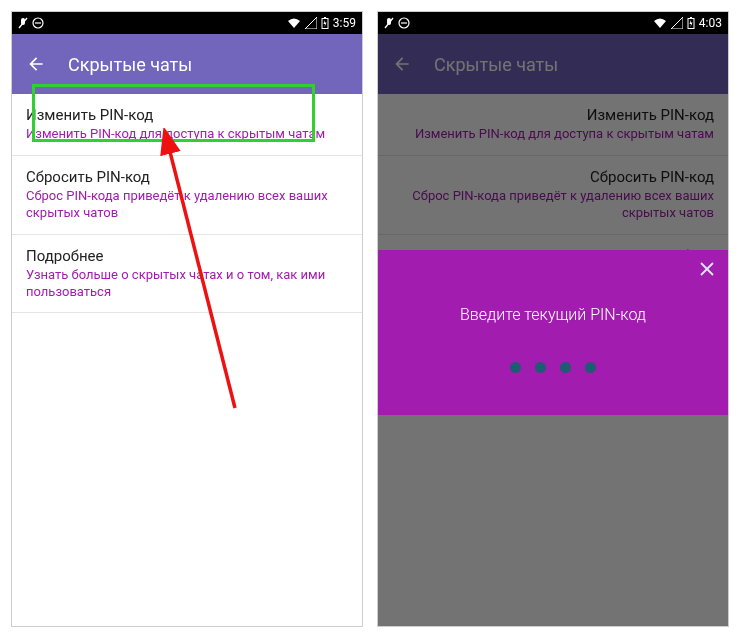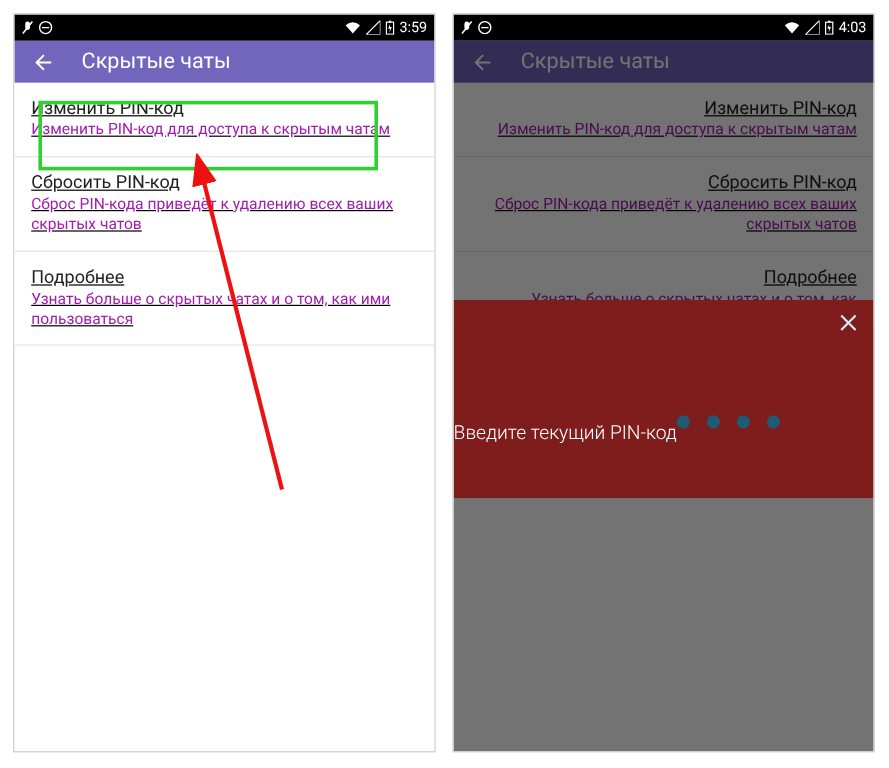--- a/index.html
+++ b/index.html
@@ -28,32 +28,32 @@
     display: flex;
     align-items: center;
     padding: 0 6px;
     font-size: 12px;
   }
   .statusbar .sb-left { display: flex; gap: 4px; align-items: center; }
   .statusbar .sb-right { margin-left: auto; display: flex; gap: 4px; align-items: center; }
   .sb-ico { display: inline-flex; }
 
   .appbar {
-    height: 35px;
+    height: 60px;
     background: #7265bc;
     color: #fff;
     display: flex;
     align-items: center;
     padding: 0 14px;
     gap: 22px;
   }
   .appbar .title { font-size: 18px; font-weight: 400; }
   .back-icon { display: inline-flex; cursor: pointer; }
 
-  .list { background: #fff; text-decoration: underline; }
+  .list { background: #fff; }
   .item {
     padding: 12px 14px 12px 14px;
     border-bottom: 1px solid #e4e4e4;
     cursor: pointer;
   }
   .item .item-title { font-size: 15px; color: #222; margin-bottom: 2px; }
   .item .item-sub { font-size: 13px; color: #a21caf; line-height: 1.3; }
 
   .highlight-box {
     position: absolute;
@@ -70,23 +70,24 @@
   .dim-overlay {
     position: absolute;
     left: 0; right: 0; top: 0;
     background: rgba(0,0,0,0.55);
     pointer-events: none;
   }
   .dim-overlay.bottom { bottom: 0; }
   .pin-panel {
     position: absolute;
     left: 0; right: 0;
-    background: #7f1d1d;
+    background: #a21caf;
     color: #fff;
     display: flex;
+    flex-direction: column;
     align-items: center;
   }
   .pin-panel .close {
     position: absolute;
     right: 12px; top: 10px;
     cursor: pointer;
     color: #d9ecf2;
   }
   .pin-title {
     margin-top: 55px;

